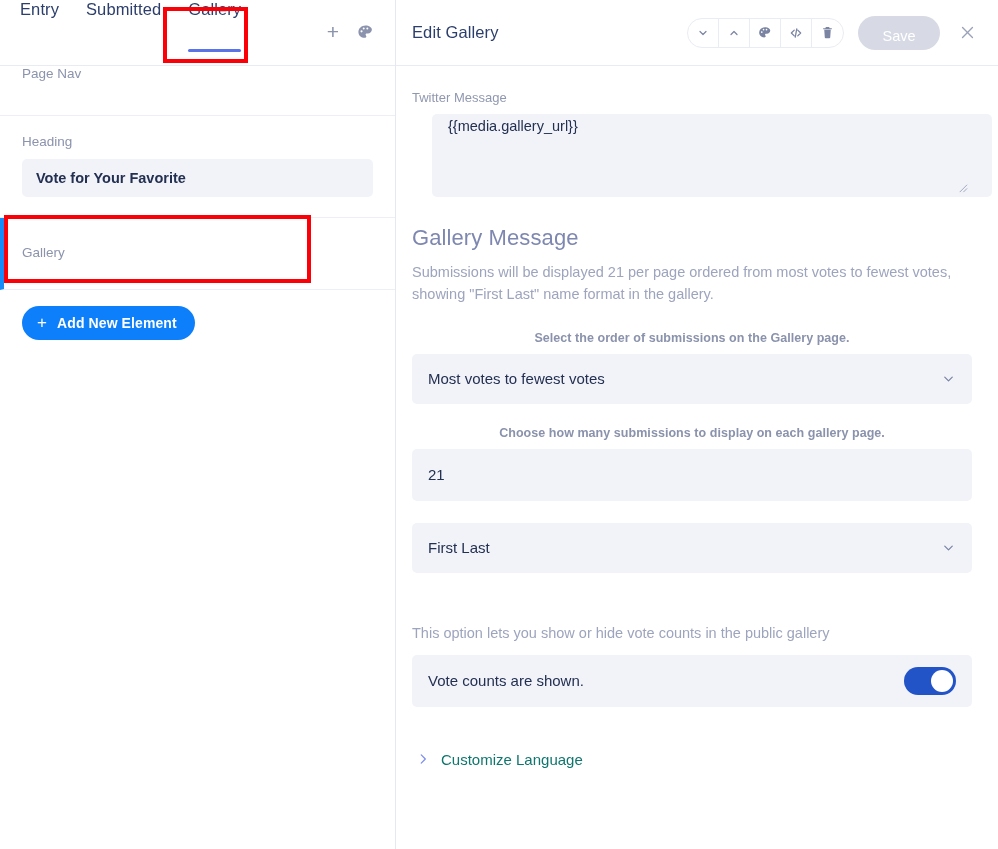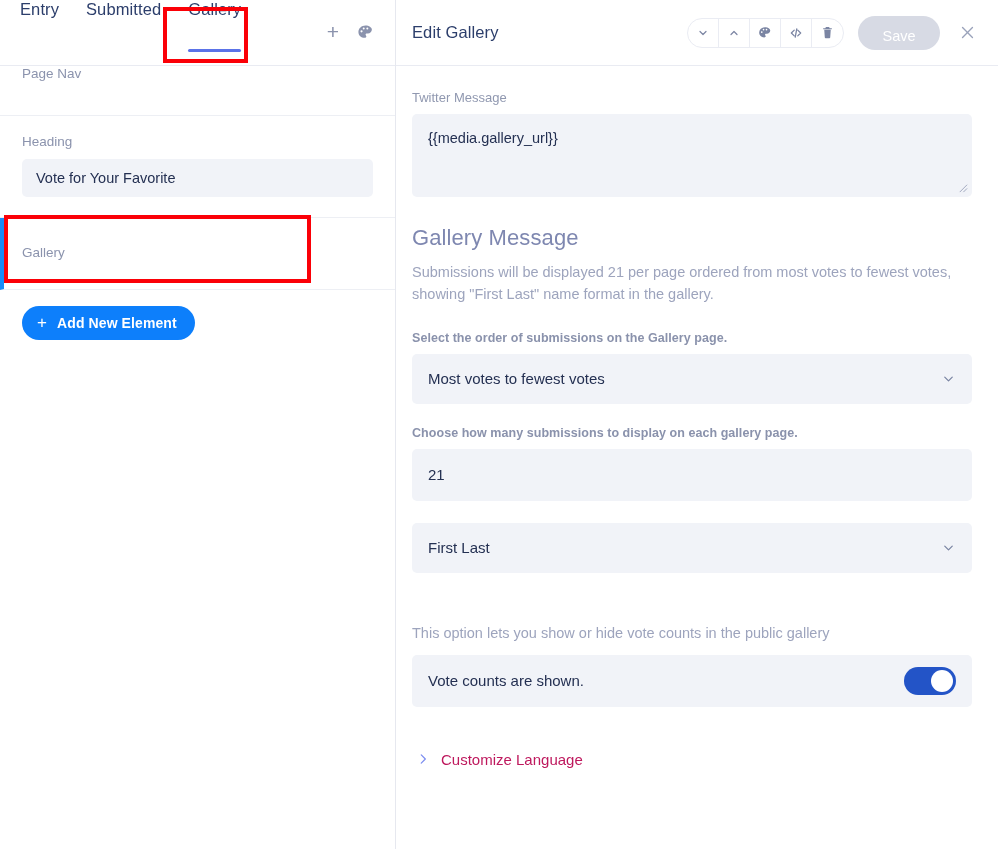--- a/index.html
+++ b/index.html
@@ -121,21 +121,21 @@
 
   .element-row .el-value {
     background: #f1f3f8;
     border-radius: 5px;
     height: 38px;
     display: flex;
     align-items: center;
     padding: 0 14px;
     font-size: 14.5px;
     color: #243052;
-    font-weight: normal;
+    font-weight: bold;
   }
 
   .element-row.selected {
     border-left: 4px solid #1a8cf8;
     padding-left: 18px;
   }
 
   .element-row.selected .el-label { margin-bottom: 0; }
 
   .row-gallery {
@@ -261,27 +261,28 @@
   }
 
   .ta-wrap { position: relative; margin-bottom: 28px; }
 
   .textarea-box {
     width: 100%;
     background: #f1f3f8;
     border: none;
     border-radius: 5px;
     height: 83px;
-    padding: 14px 16px;
+    padding: 2px 16px;
     font-size: 14.5px;
     color: #243052;
     resize: none;
     font-family: "Liberation Sans", sans-serif;
     display: block;
     line-height: 1.4;
+    margin-left: 20px;
   }
   .resize-grip {
     position: absolute;
     right: 4px;
     bottom: 4px;
     width: 11px;
     height: 11px;
     pointer-events: none;
   }
 
@@ -301,20 +302,21 @@
     max-width: 552px;
   }
 
   .sub-label {
     font-size: 12.5px;
     color: #8a92ac;
     font-weight: bold;
     margin-bottom: 9px;
     display: block;
     letter-spacing: 0.05px;
+    text-align: center;
   }
 
   .select-box {
     position: relative;
     background: #f1f3f8;
     border-radius: 5px;
     height: 50px;
     display: flex;
     align-items: center;
     padding: 4px 16px;
@@ -385,21 +387,21 @@
     border-radius: 50%;
     background: #ffffff;
     top: 3px;
     right: 3px;
   }
 
   .lang-link {
     display: inline-flex;
     align-items: center;
     gap: 11px;
-    color: #be185d;
+    color: #0f766e;
     font-size: 15px;
     cursor: pointer;
     margin-top: 12px;
     margin-left: 4px;
   }
   .lang-link .lchev { display: flex; color: #7a8cf0; }
 
   
   .annot {
     position: absolute;

